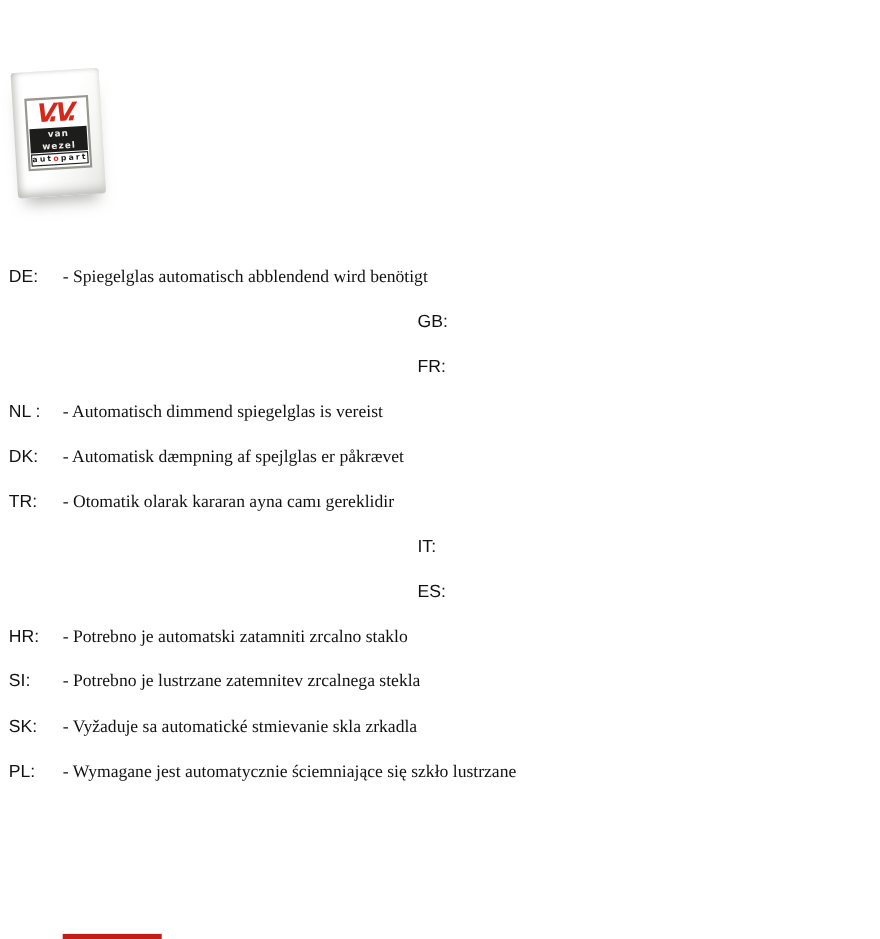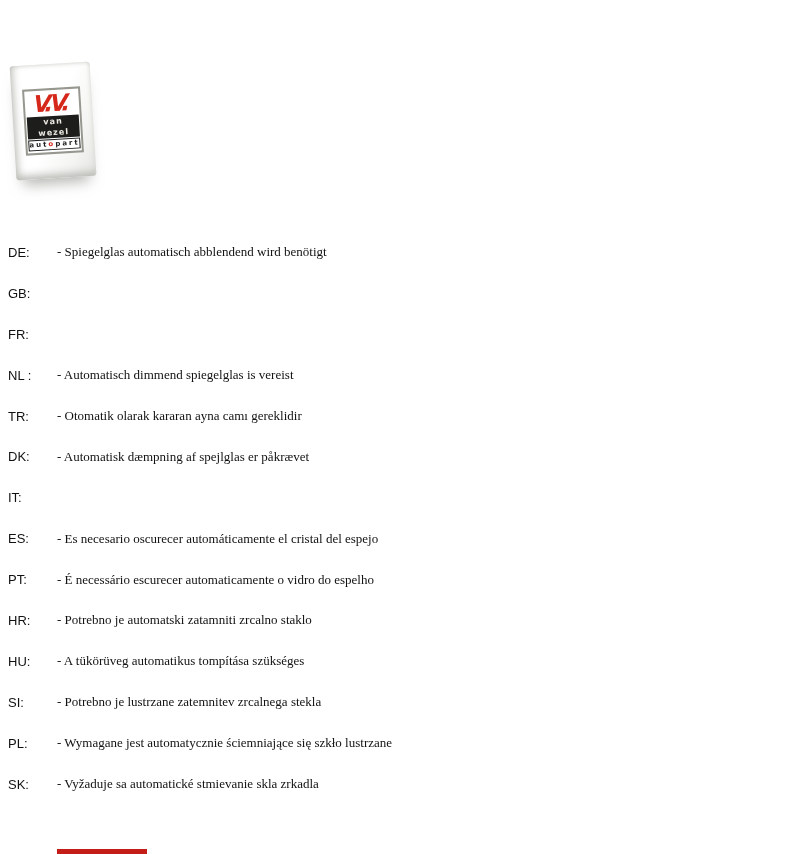--- a/index.html
+++ b/index.html
@@ -72,22 +72,23 @@
 
   
   .translations {
     position: absolute;
     left: 8px; top: 232px; right: 0;
   }
   .t-row {
     height: 40.9px;
     display: flex;
     align-items: center;
-    font-size: 13px;
+    font-size: 16px;
     white-space: nowrap;
+    justify-content: center;
   }
   .t-code {
     flex: 0 0 49px;
   }
   .t-text {
     flex: 1;
     font-family: Liberation Serif, serif;
   }
 
   
@@ -118,53 +119,44 @@
     <span class="t-code">GB:</span>
   </div>
   <div class="t-row">
     <span class="t-code">FR:</span>
   </div>
   <div class="t-row">
     <span class="t-code">NL :</span>
     <span class="t-text">- Automatisch dimmend spiegelglas is vereist</span>
   </div>
   <div class="t-row">
+    <span class="t-code">DK:</span>
+    <span class="t-text">- Automatisk dæmpning af spejlglas er påkrævet</span>
+  </div>
+  <div class="t-row">
     <span class="t-code">TR:</span>
     <span class="t-text">- Otomatik olarak kararan ayna camı gereklidir</span>
-  </div>
-  <div class="t-row">
-    <span class="t-code">DK:</span>
-    <span class="t-text">- Automatisk dæmpning af spejlglas er påkrævet</span>
   </div>
   <div class="t-row">
     <span class="t-code">IT:</span>
   </div>
   <div class="t-row">
     <span class="t-code">ES:</span>
-    <span class="t-text">- Es necesario oscurecer automáticamente el cristal del espejo</span>
-  </div>
-  <div class="t-row">
-    <span class="t-code">PT:</span>
-    <span class="t-text">- É necessário escurecer automaticamente o vidro do espelho</span>
   </div>
   <div class="t-row">
     <span class="t-code">HR:</span>
     <span class="t-text">- Potrebno je automatski zatamniti zrcalno staklo</span>
   </div>
   <div class="t-row">
-    <span class="t-code">HU:</span>
-    <span class="t-text">- A tükörüveg automatikus tompítása szükséges</span>
-  </div>
-  <div class="t-row">
     <span class="t-code">SI:</span>
     <span class="t-text">- Potrebno je lustrzane zatemnitev zrcalnega stekla</span>
   </div>
   <div class="t-row">
+    <span class="t-code">SK:</span>
+    <span class="t-text">- Vyžaduje sa automatické stmievanie skla zrkadla</span>
+  </div>
+  <div class="t-row">
     <span class="t-code">PL:</span>
     <span class="t-text">- Wymagane jest automatycznie ściemniające się szkło lustrzane</span>
-  </div>
-  <div class="t-row">
-    <span class="t-code">SK:</span>
-    <span class="t-text">- Vyžaduje sa automatické stmievanie skla zrkadla</span>
   </div>
 </div>
 
 <div class="bottom-mark"></div>
 
 </body></html>

